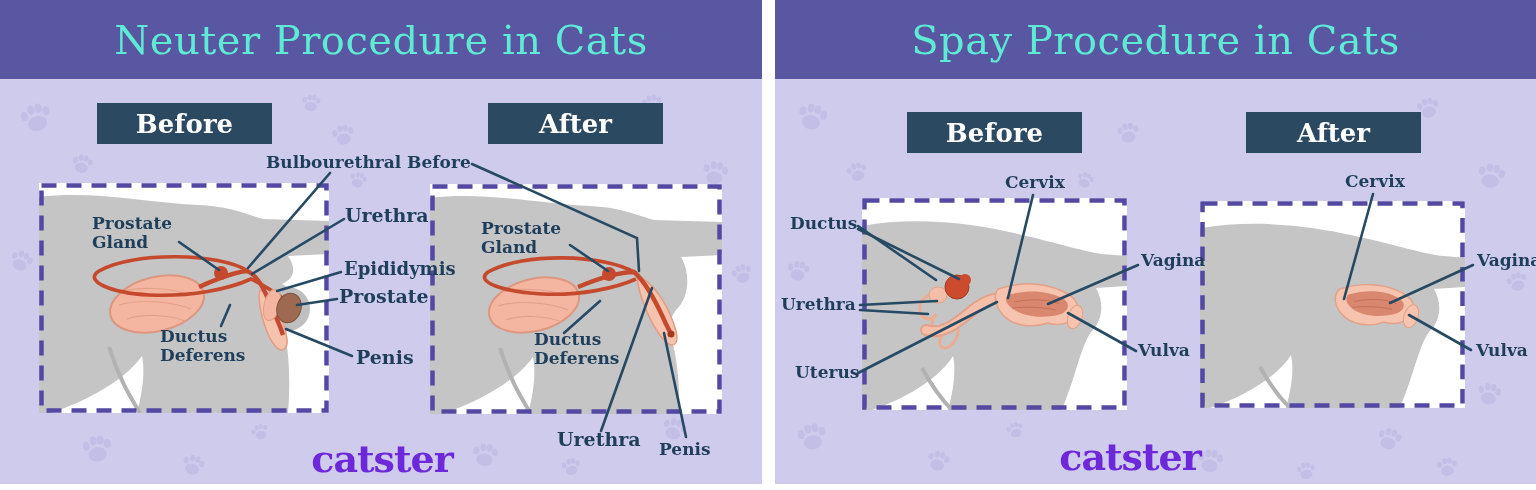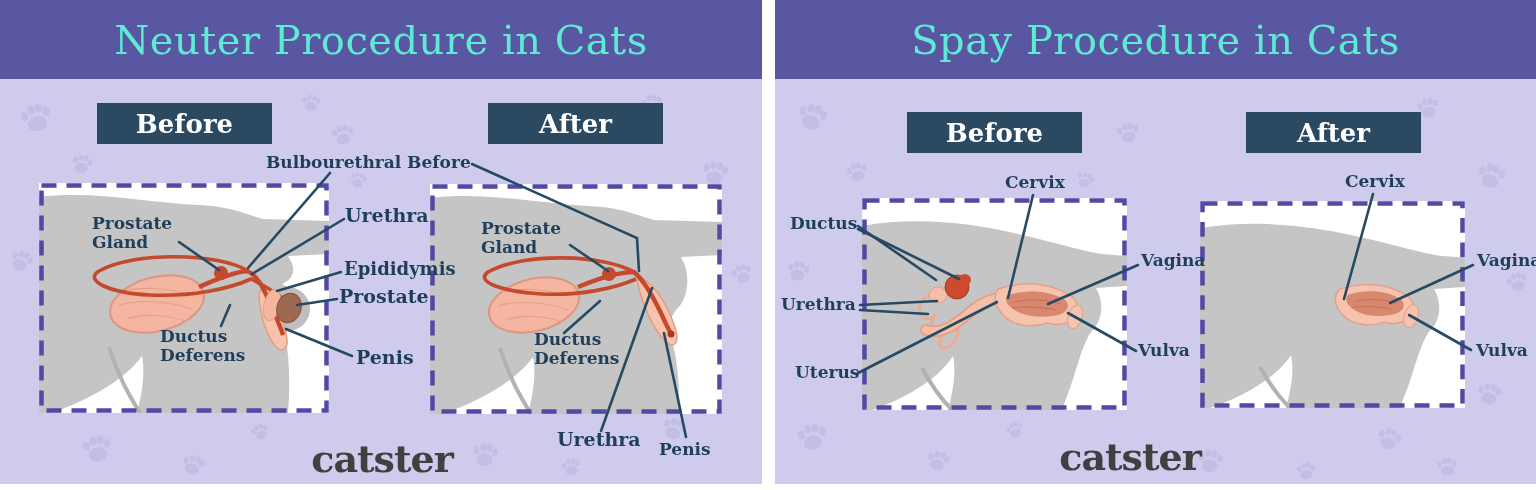--- a/index.html
+++ b/index.html
@@ -13,21 +13,21 @@
   .hdr .title{color:#5eead4;font-weight:normal;font-size:40px;letter-spacing:.5px;}
   .chip{position:absolute;width:175px;height:41px;background:#2b4961;color:#fff;
         display:flex;align-items:center;justify-content:center;font-weight:bold;
         font-size:26px;z-index:3;}
   .diagram{position:absolute;z-index:2;}
   .lbl{position:absolute;color:#1f3e5a;font-weight:bold;font-size:17px;line-height:1.12;
        white-space:nowrap;z-index:10;}
   .ctr{text-align:left;white-space:normal;}
   .sz19{font-size:19px;}
   .sz15{font-size:18px;}
-  .brand{position:absolute;width:200px;text-align:center;color:#404040;font-weight:bold;
+  .brand{position:absolute;width:200px;text-align:center;color:#6d28d9;font-weight:bold;
          font-size:38px;letter-spacing:-1px;z-index:10;}
   .lines{position:absolute;left:0;top:0;z-index:5;pointer-events:none;}
   .lines line,.lines polyline{stroke:#264a63;stroke-width:2.6;fill:none;stroke-linecap:round;}
   .paw{position:absolute;z-index:0;opacity:.55;}
 </style>
 </head>
 <body>
 
 <div id="stage">
 

